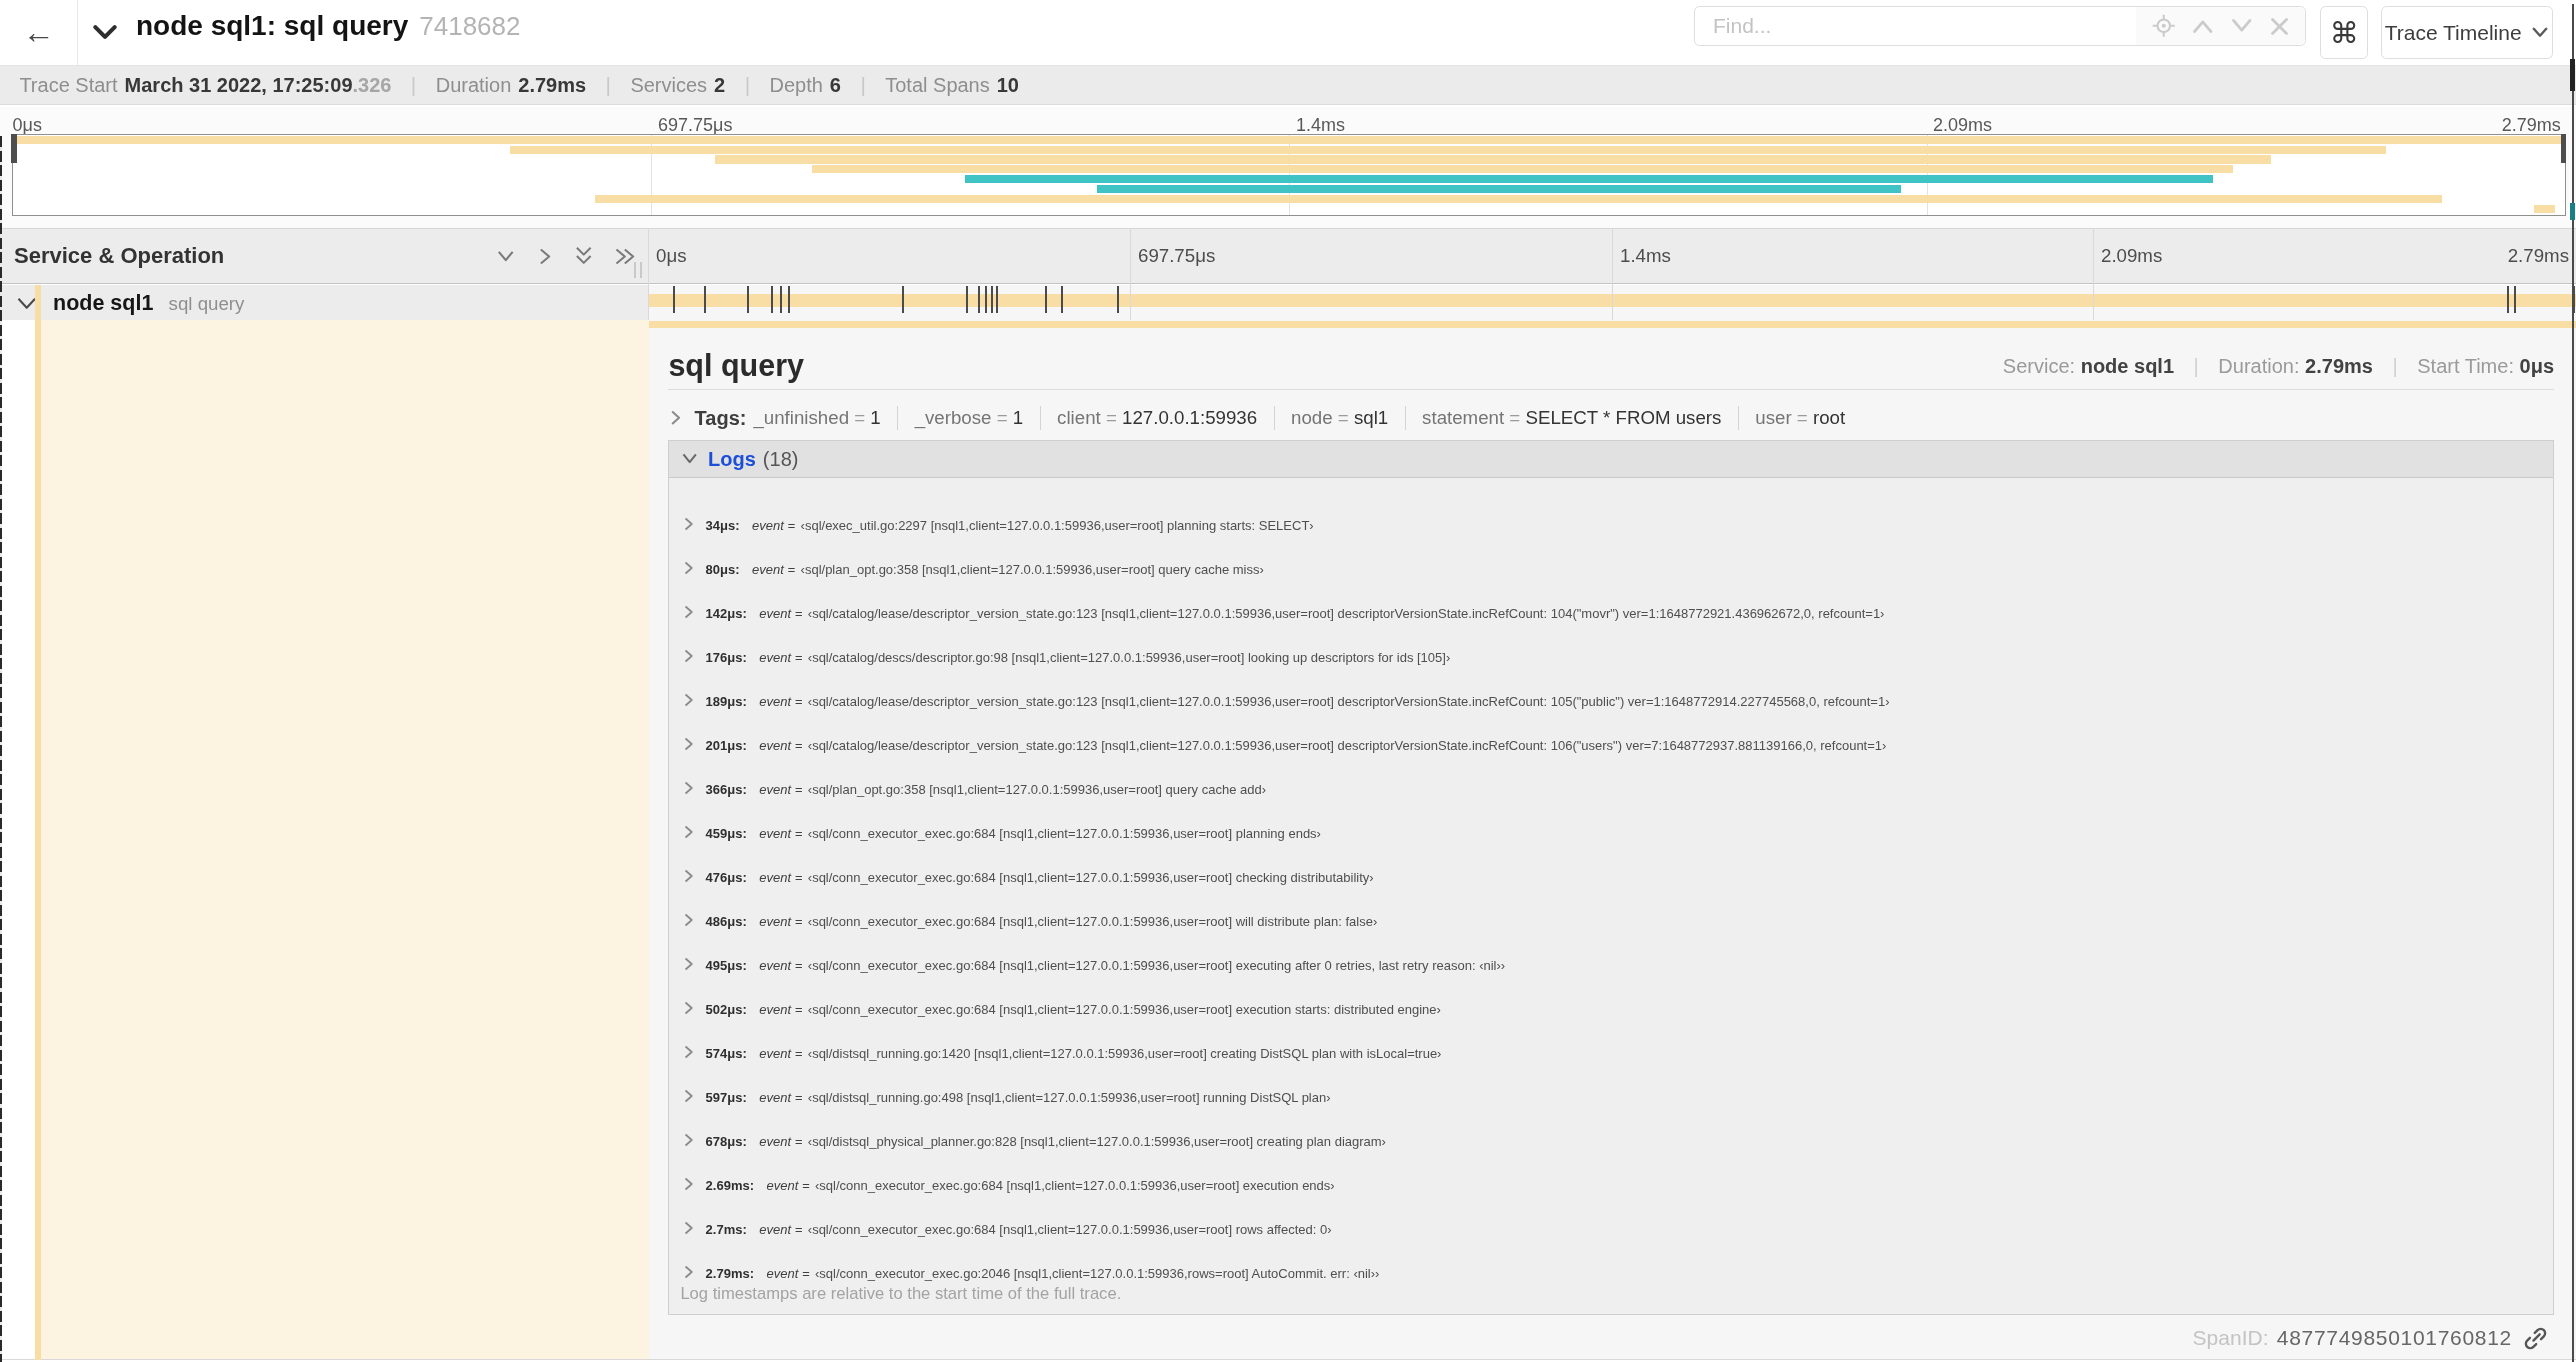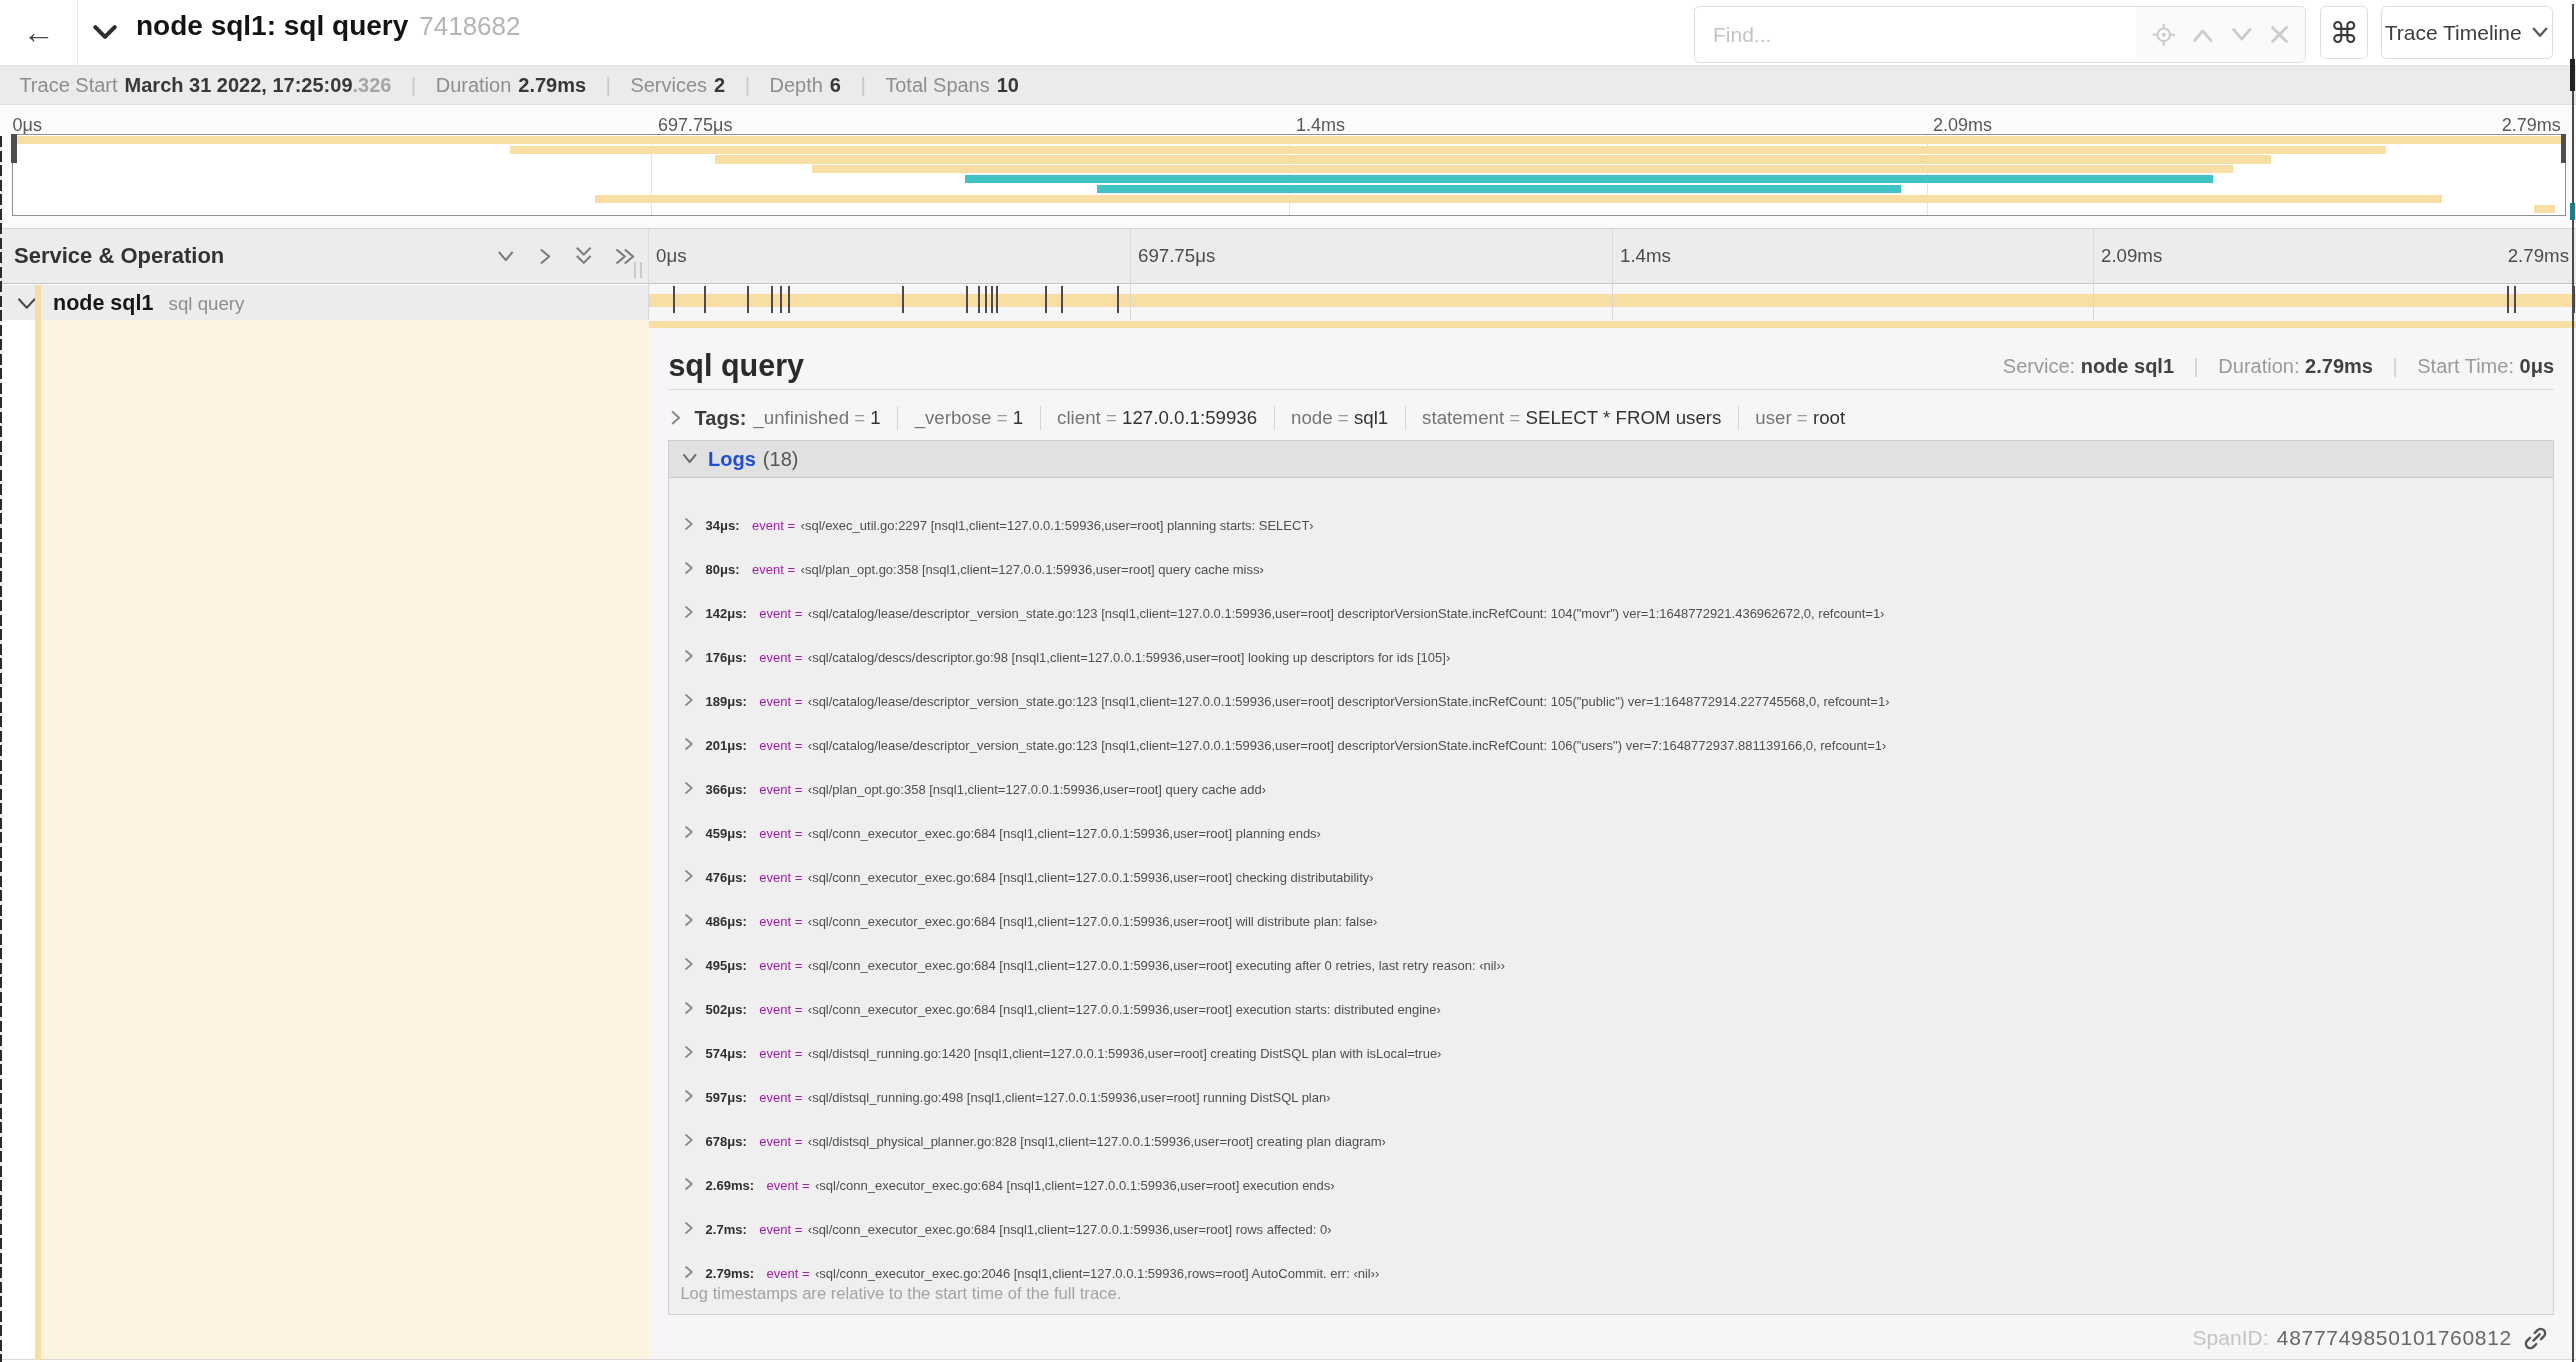--- a/index.html
+++ b/index.html
@@ -5,21 +5,21 @@
   * { box-sizing: border-box; }
   html,body { margin:0; padding:0; }
   body { width:2576px; height:1363px; font-family:"Liberation Sans","DejaVu Sans",sans-serif; background:#fff; overflow:hidden; position:relative; }
 
   
   .top-bar { position:absolute; left:0; top:0; width:2576px; height:66px; background:#fff; border-bottom:0.7px solid #e4e4e4; }
   .back-box { position:absolute; left:0; top:0; width:78px; height:65px; border-right:0.7px solid #e8e8e8; display:flex; align-items:center; justify-content:center; font-size:32px; color:#4a4a4a; }
   .title-chev { position:absolute; left:91px; top:23px; }
   .page-title { position:absolute; left:136px; top:0; height:52px; display:flex; align-items:center; font-size:28px; font-weight:bold; color:#141414; white-space:nowrap; }
   .trace-id { color:#b4b4b4; font-weight:normal; font-size:26px; margin-left:11px; }
-  .find-wrap { position:absolute; left:1694px; top:6.2px; width:612px; height:57px; border:1.4px solid #dedede; border-radius:5.5px; background:#fff; display:flex; overflow:hidden; }
+  .find-wrap { position:absolute; left:1694px; top:6.2px; width:612px; height:40px; border:1.4px solid #dedede; border-radius:5.5px; background:#fff; display:flex; overflow:hidden; }
   .find-input { flex:1; border:0; outline:none; font-size:21px; color:#444; padding:0 0 0 18px; font-family:inherit; background:transparent; }
   .find-input::placeholder { color:#c3c3c3; }
   .find-suffix { width:169px; background:#fafafa; display:flex; align-items:center; justify-content:space-evenly; }
   .btn { position:absolute; top:6.2px; height:53px; border:1.4px solid #dedede; border-radius:5.5px; background:#fff; display:flex; align-items:center; justify-content:center; }
   .kbd-btn { left:2320px; width:48px; font-size:29px; color:#3a3a3a; }
   .view-btn { left:2381px; width:172px; font-size:21px; color:#3d3d3d; gap:9.7px; white-space:nowrap; }
 
   
   .info-bar { position:absolute; left:0; top:66px; width:2576px; height:39px; background:#ebebeb; border-bottom:0.7px solid #dcdcdc; display:flex; align-items:center; padding-left:19.4px; font-size:20px; color:#8e8e8e; white-space:nowrap; }
   .info-bar b { color:#383838; font-weight:bold; margin-left:7px; }
@@ -77,21 +77,21 @@
   .tag-item .v { color:#333; }
   .tag-sep { width:0.7px; height:23.5px; background:#d4d4d4; margin:0 16.6px; }
 
   .logs-box { position:absolute; left:19.4px; top:120px; width:1886px; height:875px; border:0.7px solid #cfcfcf; background:#efefef; }
   .logs-head { position:absolute; left:0; top:0; right:0; height:37px; background:#e1e1e1; border-bottom:0.7px solid #c9c9c9; display:flex; align-items:center; }
   .logs-head .lbl { font-weight:bold; color:#1d4ed8; font-size:20px; margin-left:8.3px; }
   .logs-head .cnt { color:#555; font-size:20px; margin-left:7px; font-weight:normal; }
   .log-rows { position:absolute; left:0; top:48px; right:0; }
   .log-row { height:44px; display:flex; align-items:flex-end; font-size:13px; white-space:nowrap; overflow:hidden; }
   .log-row .ts { font-weight:bold; color:#2f2f2f; margin:0 0 0 9.7px; }
-  .log-row .ev { color:#a21caf; margin-left:12.5px; }
+  .log-row .ev { color:#404040; margin-left:12.5px;font-style:italic; }
   .log-row .val { color:#4f4f4f; margin-left:5.5px; }
   .logs-foot { position:absolute; left:11px; bottom:9.7px; font-size:16.6px; color:#a3a3a3; }
 
   .spanid-row { position:absolute; right:28px; bottom:8.3px; display:flex; align-items:center; font-size:21px; color:#c4c4c4; }
   .spanid-row .sid { color:#666; margin-left:8.3px; letter-spacing:0.7px; }
   .spanid-row svg { margin-left:11px; }
 
   .bottom-line { position:absolute; left:0; top:1359px; width:2576px; height:0.7px; background:#d9d9d9; }
 
   

